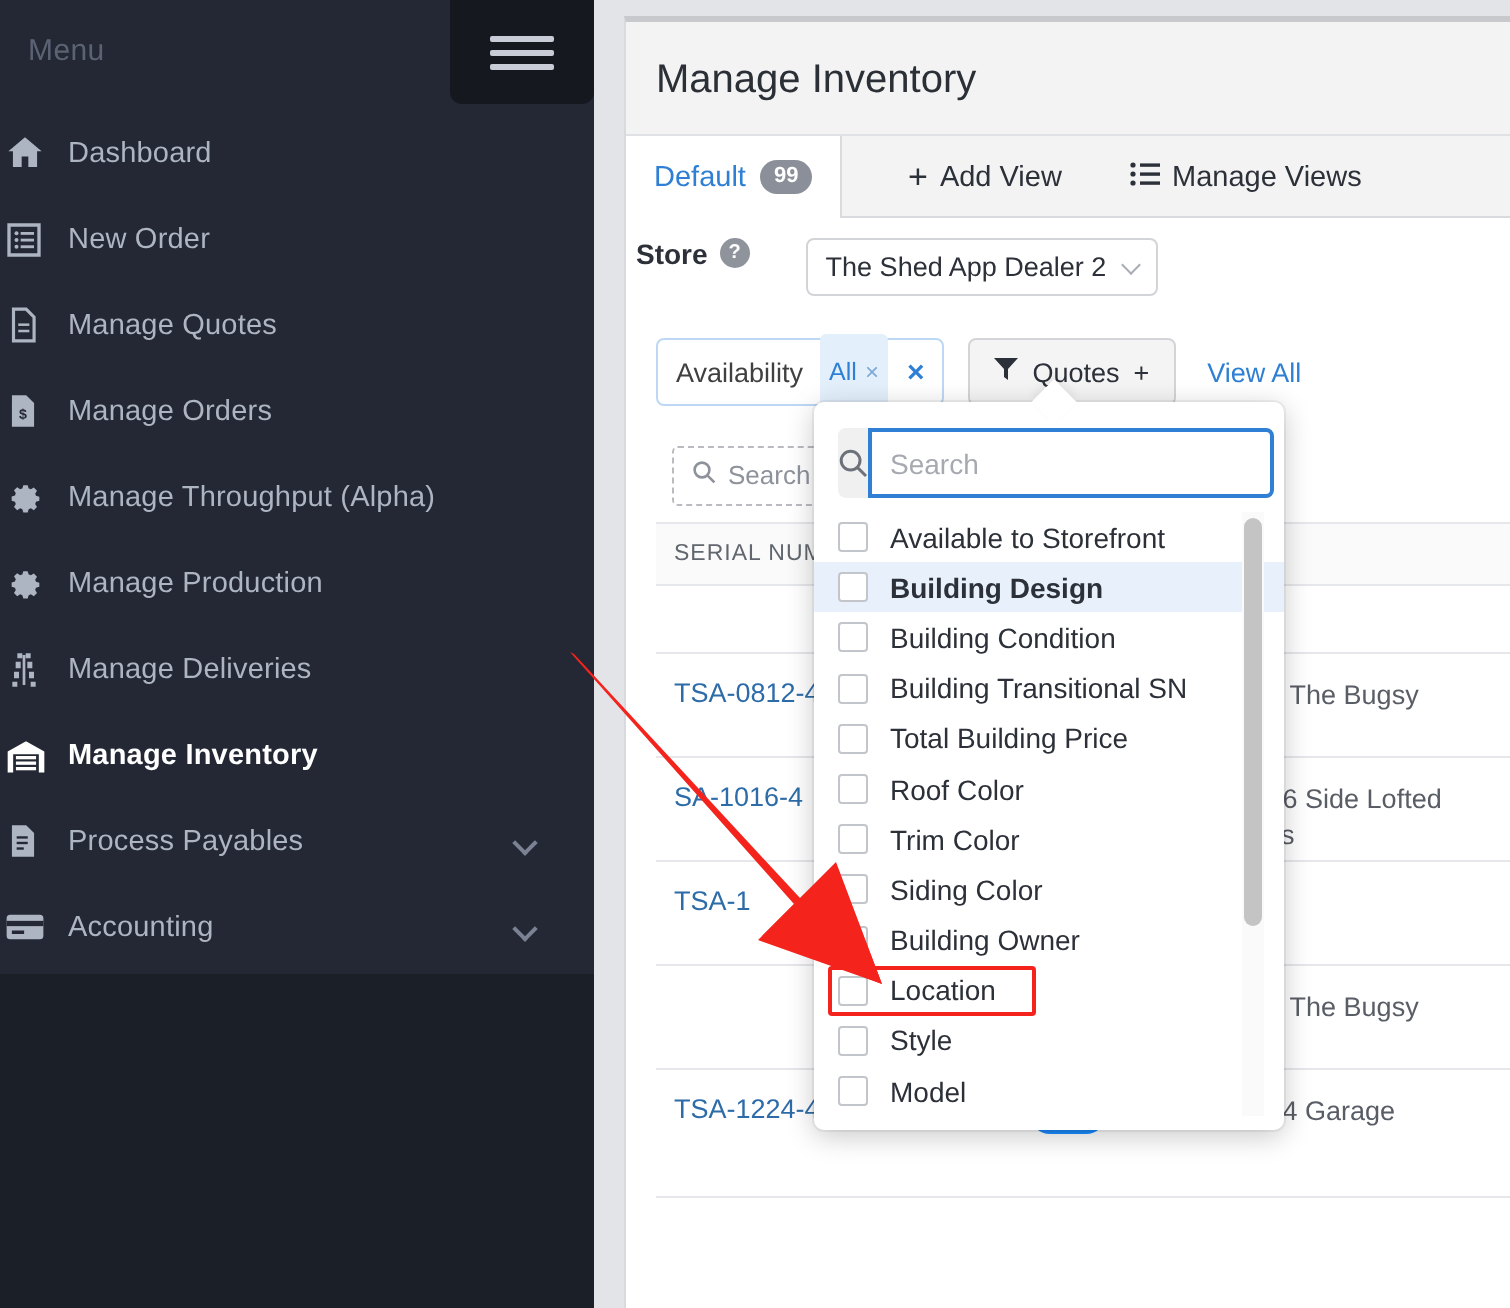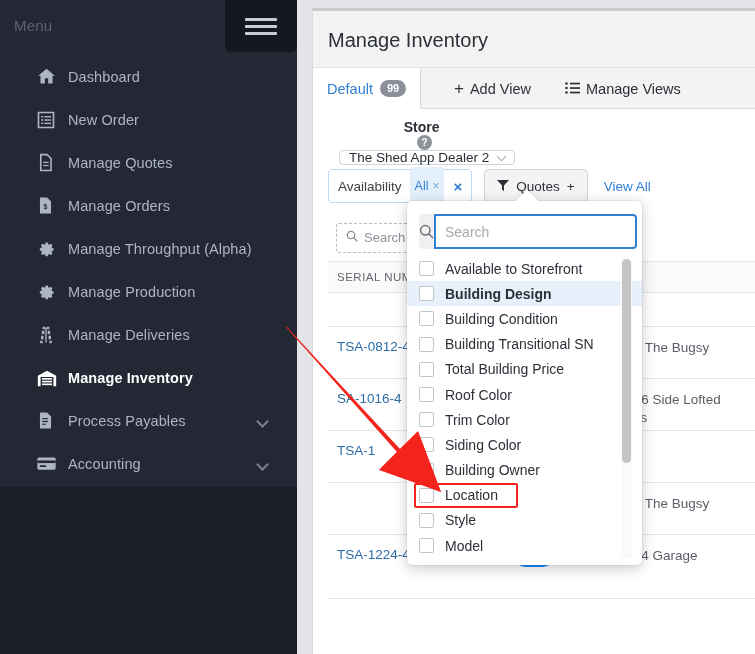--- a/index.html
+++ b/index.html
@@ -35,21 +35,21 @@
     position:absolute; left:20px; width:32px; height:3px;
     background:#c7ccd6; border-radius:1px;
   }
   #hamburger-btn .bar:nth-child(1){ top:18px; }
   #hamburger-btn .bar:nth-child(2){ top:25px; }
   #hamburger-btn .bar:nth-child(3){ top:32px; }
 
   #nav{ position:absolute; left:0; top:55px; width:297px; }
   .nav-item{
     position:relative; height:43px; display:flex; align-items:center;
-    padding-left:36px; cursor:pointer;
+    padding-left:2px; cursor:pointer;
   }
   .nav-ico{
     width:32px; height:22px; flex:0 0 32px;
     display:flex; align-items:center; justify-content:flex-start;
     color:#aeb5c2;
   }
   .nav-ico svg{ display:block; }
   .nav-txt{ color:#aeb5c2; font-size:14.5px; letter-spacing:.1px; }
   .nav-item.active .nav-txt{ color:#ffffff; font-weight:bold; }
   .nav-item.active .nav-ico{ color:#ffffff; }
@@ -92,29 +92,29 @@
   #tab-default .badge{
     margin-left:7px; background:#8a8f99; color:#fff; font-size:11px; font-weight:bold;
     border-radius:9px; padding:2px 7px; line-height:1.1;
   }
   #tab-add{ left:127px; color:#2c3038; }
   #tab-manage{ left:238px; color:#2c3038; }
   .tab .plus{ font-size:17px; margin-right:6px; font-weight:400; }
   .tab .lines{ display:inline-block; margin-right:6px; }
 
   
-  #store-row{ position:absolute; left:15px; top:108px; display:flex; align-items:center;flex-direction:column; }
+  #store-row{ position:absolute; left:5px; top:108px; display:flex; align-items:flex-start; }
   #store-label{ font-size:14px; font-weight:bold; color:#2c3038; }
   #store-help{
     width:15px; height:15px; border-radius:50%; background:#8e939c; color:#fff;
     font-size:10px; font-weight:bold; display:flex; align-items:center; justify-content:center;
     margin-left:6px; cursor:pointer;
   }
   #store-select{
-    margin-left:11px; min-width:153px; height:15px; background:#fff;
+    margin-left:28px; min-width:153px; height:29px; background:#fff;
     border:1px solid #d3d4d8; border-radius:4px;
     display:flex; align-items:center; justify-content:space-between;
     padding:0 9px; font-size:13.5px; color:#2c3038; cursor:pointer;
   }
   #store-select .chev{
     width:7px;height:7px;border-right:1.5px solid #a9aeb6;border-bottom:1.5px solid #a9aeb6;
     transform:rotate(45deg); margin-left:9px; margin-top:-3px;
   }
 
   

